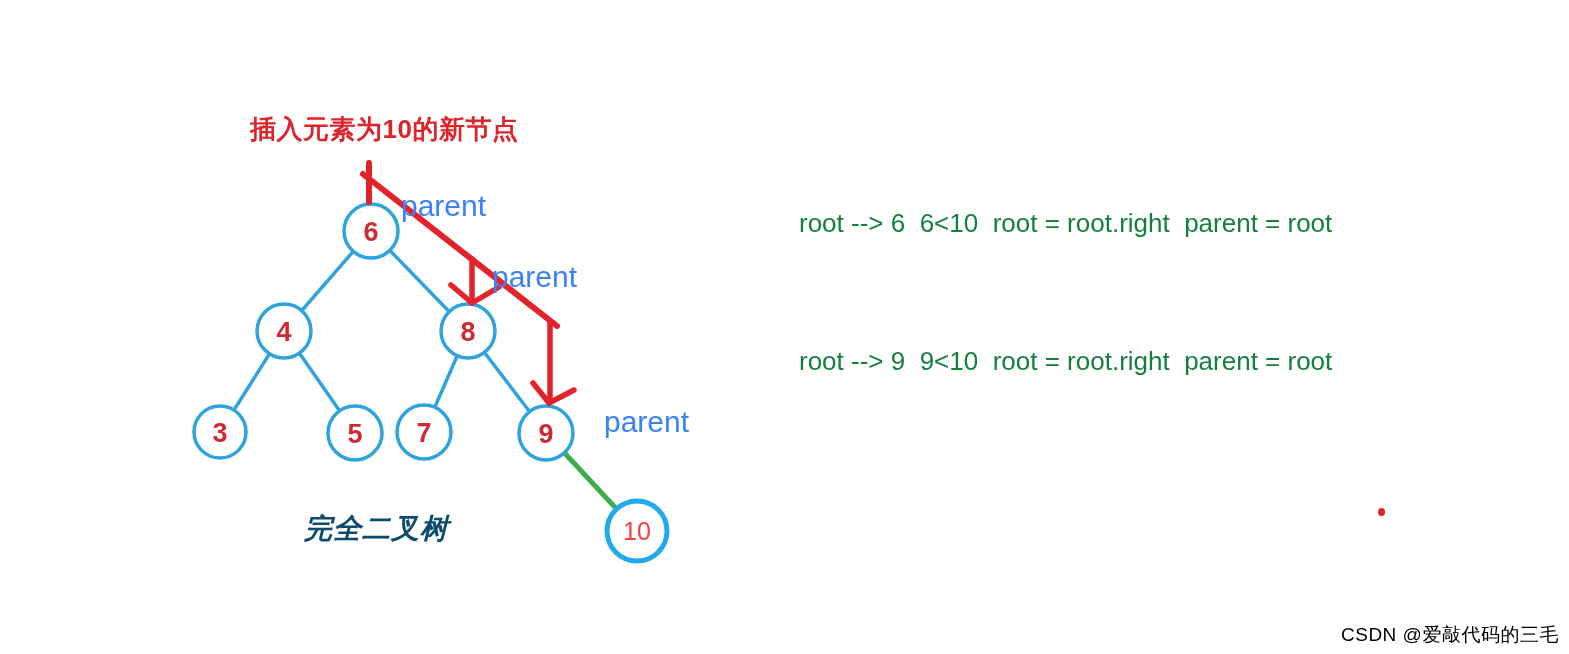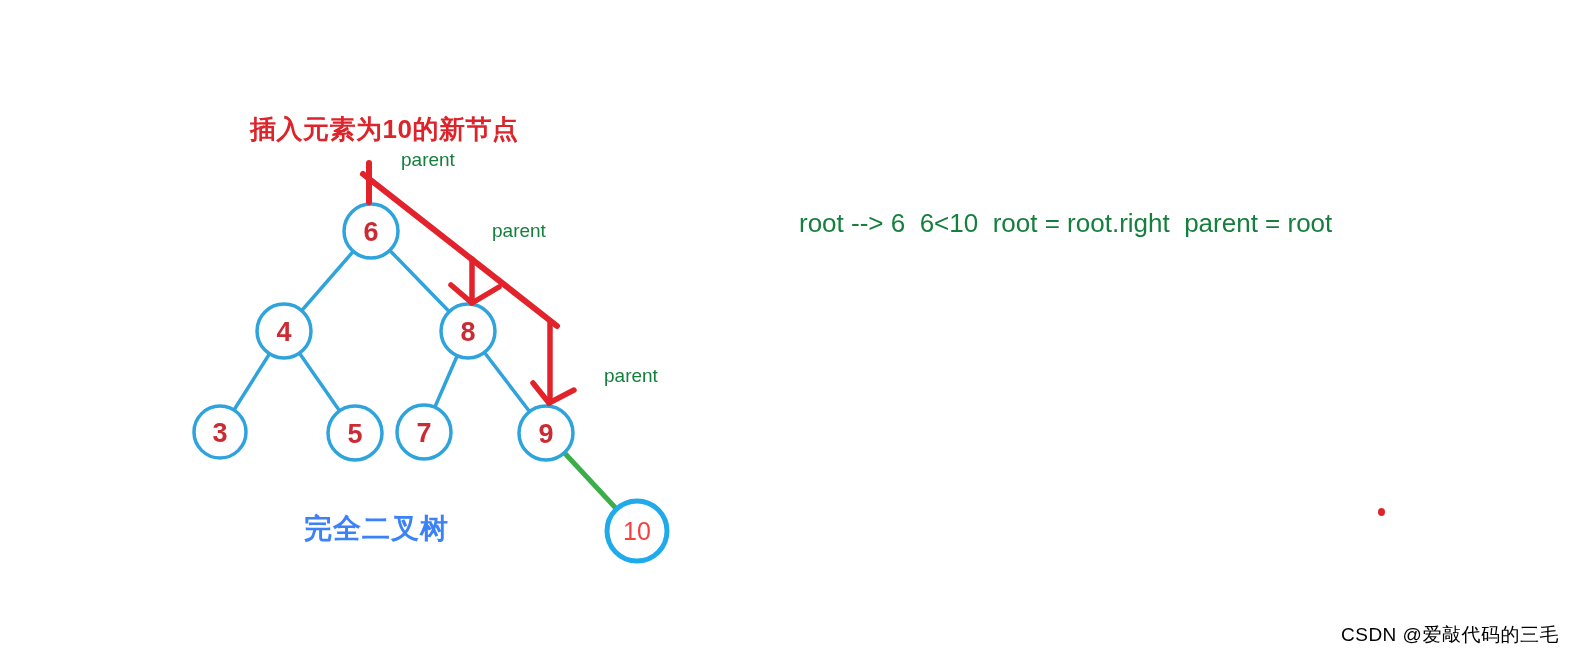--- a/index.html
+++ b/index.html
@@ -24,34 +24,36 @@
 
   .title-label {
     left: 250px;
     top: 112px;
     font-size: 26px;
     font-weight: bold;
     color: #de242b;
     letter-spacing: 0.5px;
   }
   .parent-label {
-    font-size: 19px;
-    color: #15803d;
+    font-size: 30px;
+    color: #3b82f6;
+    margin-top: 40px;
   }
   .parent-1 { left: 401px; top: 149px; }
   .parent-2 { left: 492px; top: 220px; }
   .parent-3 { left: 604px; top: 365px; }
 
   .caption-label {
     left: 304px;
     top: 510px;
     font-size: 28px;
     font-weight: bold;
-    color: #3b82f6;
+    color: #0c4a6e;
     letter-spacing: 1px;
+    font-style: italic;
   }
 
   .code-block {
     left: 799px;
     top: 108px;
     font-size: 26px;
     color: #15803d;
     line-height: 46px;
   }
   .code-line { white-space: pre; }
@@ -159,19 +161,20 @@
   <div class="abs title-label">插入元素为10的新节点</div>
 
   <div class="abs parent-label parent-1">parent</div>
   <div class="abs parent-label parent-2">parent</div>
   <div class="abs parent-label parent-3">parent</div>
 
   <div class="abs caption-label">完全二叉树</div>
 
   <div class="abs code-block">
     <div class="code-line">root --&gt; 6  6&lt;10  root = root.right  parent = root</div>
+    <div class="code-line">root --&gt; 9  9&lt;10  root = root.right  parent = root</div>
   </div>
 
   <div class="abs red-dot"></div>
 
   <div class="abs watermark">CSDN @爱敲代码的三毛</div>
 
 </div>
 
 </body></html>

